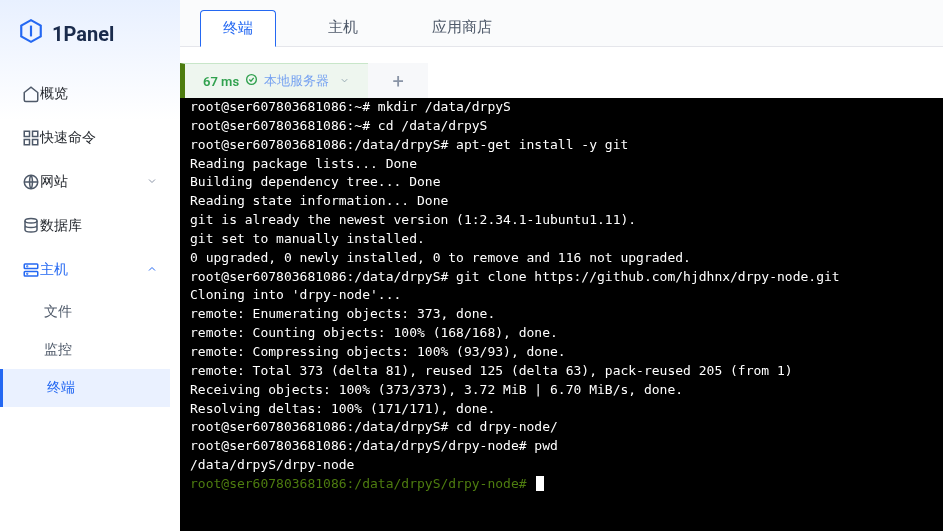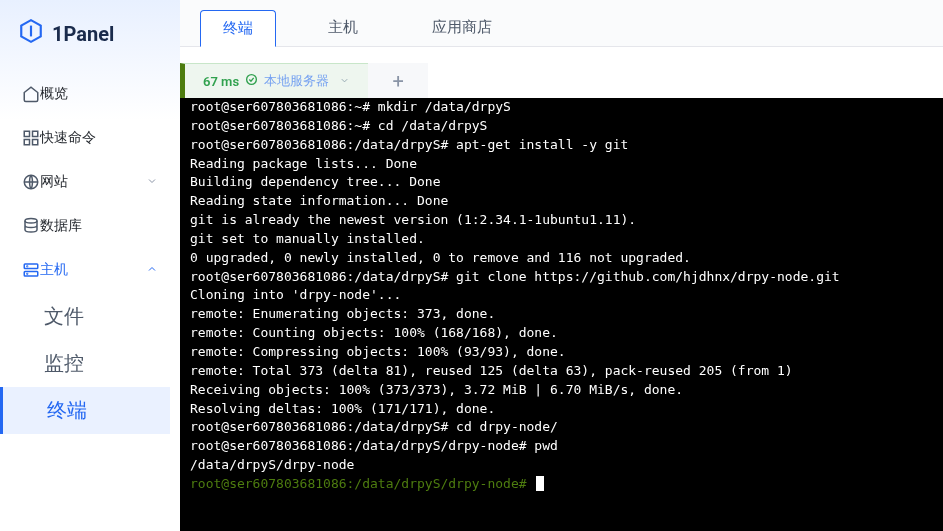--- a/index.html
+++ b/index.html
@@ -6,21 +6,21 @@
 body { font-family: -apple-system, BlinkMacSystemFont, "Segoe UI", Roboto, sans-serif; font-size: 14px; color: #1f2329; background: #fff; width: 943px; height: 531px; overflow: hidden; display: flex; flex-direction: column; }
 .app { display: flex; height: 100%; }
 .sidebar { width: 180px; background: linear-gradient(180deg, #e8f0ff 0%, #fff 120px); display: flex; flex-direction: column; padding-top: 18px; }
 .logo { display: flex; align-items: center; gap: 8px; padding: 0 18px 18px; font-size: 20px; font-weight: 700; color: #1a2b4c; }
 .logo svg { color: #2468f2; }
 .menu { flex: 1; padding: 6px 10px; }
 .menu-item { display: flex; align-items: center; padding: 12px 12px; border-radius: 6px; cursor: pointer; color: #1f2329; font-size: 14px; margin-bottom: 2px; position: relative; }
 .menu-item.highlight { color: #2468f2; }
 .menu-item .chev { margin-left: auto; color: #8a94a6; }
 .menu-item.highlight .chev { color: #2468f2; }
-.menu-sub { padding-left: 34px; color: #4e5969; cursor: pointer; padding-top: 10px; padding-bottom: 10px; font-size: 20px; }
+.menu-sub { padding-left: 34px; color: #4e5969; cursor: pointer; padding-top: 10px; padding-bottom: 10px; font-size: 14px; }
 .menu-sub.active { color: #2468f2; border-left: 3px solid #2468f2; margin-left: -10px; padding-left: 44px; background: #eaf1ff; }
 .icon { width: 18px; height: 18px; display: inline-flex; align-items: center; justify-content: center; color: #4e5969; flex-shrink: 0; }
 .menu-item.highlight .icon, .menu-item.active .icon { color: #2468f2; }
 .main { flex: 1; display: flex; flex-direction: column; background: #fff; }
 .tabs { display: flex; gap: 30px; padding: 10px 20px 0; border-bottom: 1px solid #e5e6eb; background: #fafbfc; }
 .tab { padding: 8px 22px; cursor: pointer; color: #4e5969; font-size: 15px; }
 .tab.active { color: #2468f2; border: 1px solid #2468f2; background: #fff; border-bottom: 1px solid #fff; margin-bottom: -1px; border-radius: 4px 4px 0 0; font-weight: 500; }
 .subtabs { display: flex; align-items: stretch; margin: 16px 0 0 0; background: #fff; }
 .termtab { display: flex; align-items: center; gap: 6px; padding: 8px 18px; background: #eef6ef; color: #30a14e; font-size: 13px; cursor: pointer; border-top: 1px solid #c8e6c9; border-left: 5px solid #4d7c0f; }
 .termtab .ms { font-weight: 600; }

